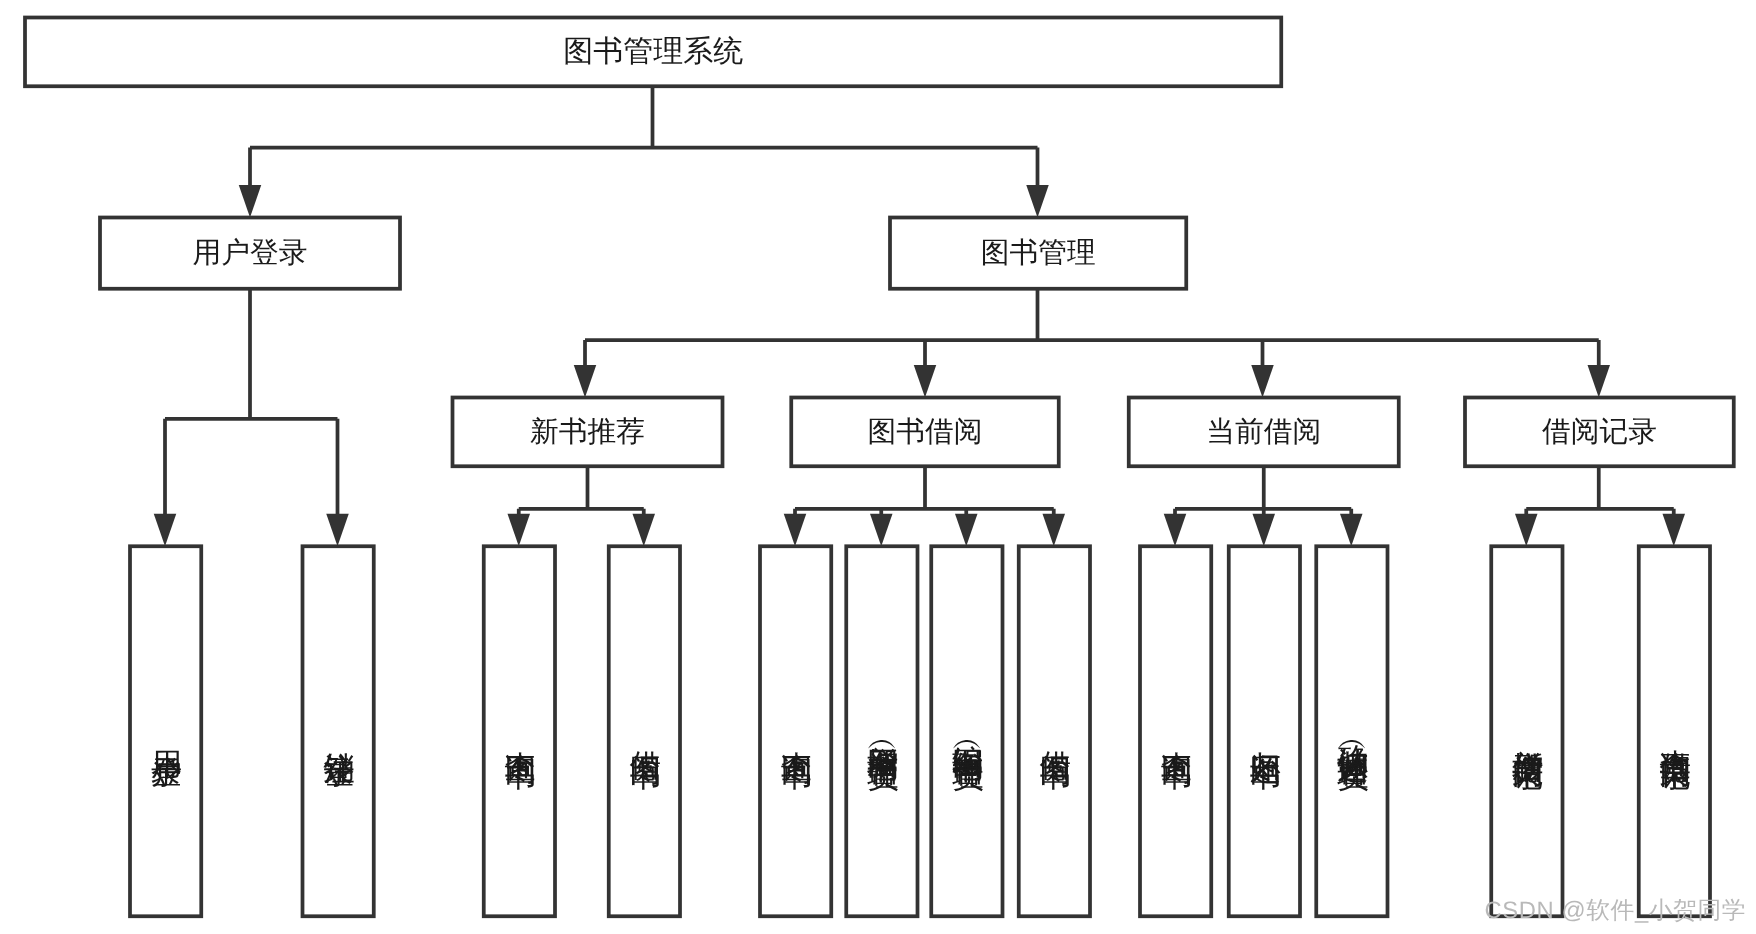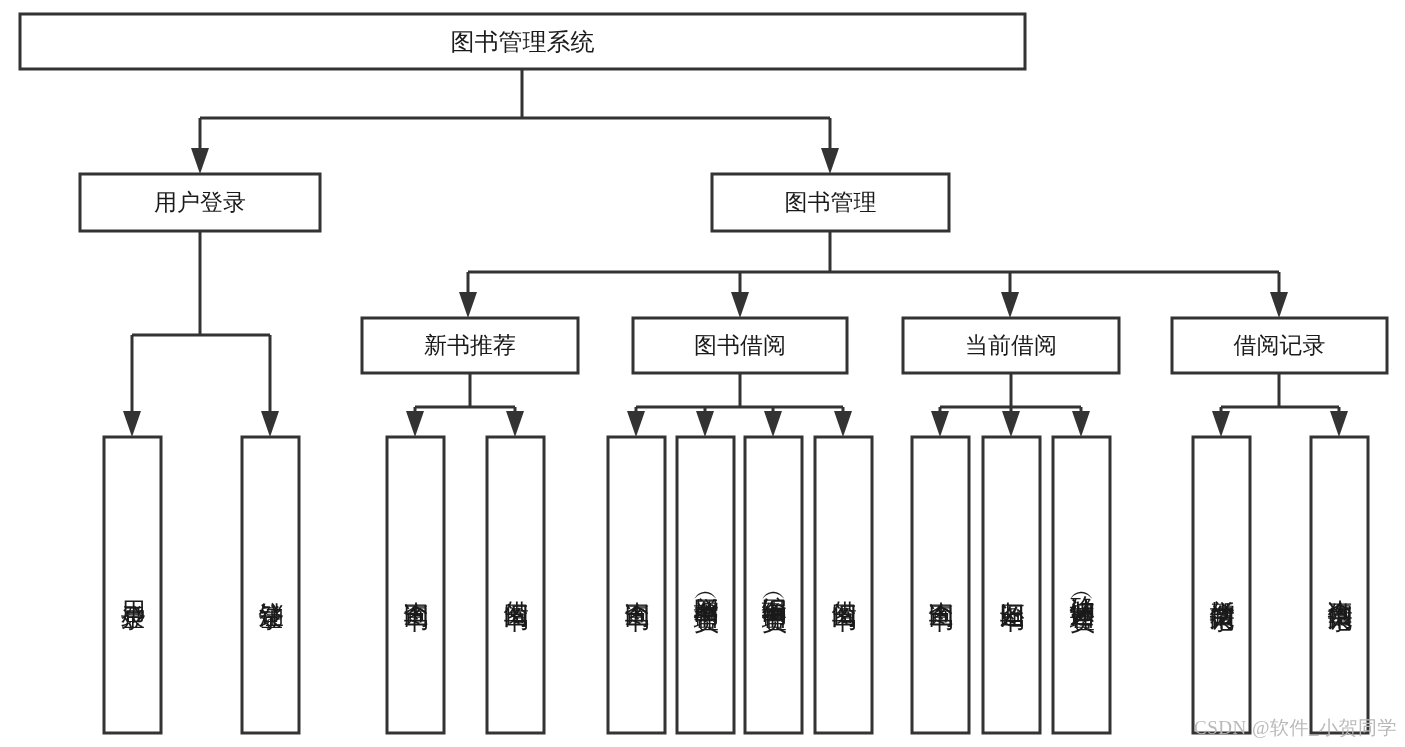--- a/index.html
+++ b/index.html
@@ -71,21 +71,21 @@
     line-height: 1.06;
     letter-spacing: 2px;
     color: #1a1a1a;
     white-space: nowrap;
     text-align: center;
   }
   .watermark {
     position: absolute;
     right: 8px;
     bottom: 6px;
-    font-family: Liberation Serif, serif;
+    font-family: Liberation Sans, sans-serif;
     font-size: 19px;
     color: #b9b9b9;
     letter-spacing: 0.5px;
     white-space: nowrap;
     pointer-events: none;
   }
 </style>
 </head>
 <body>
 

